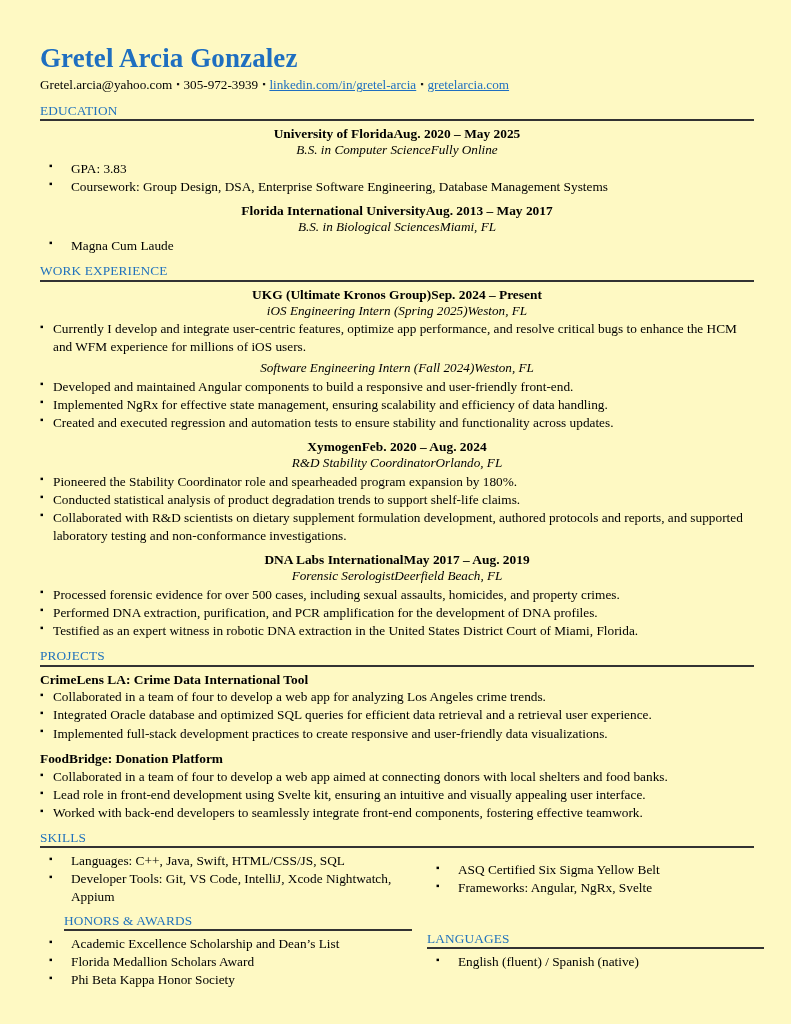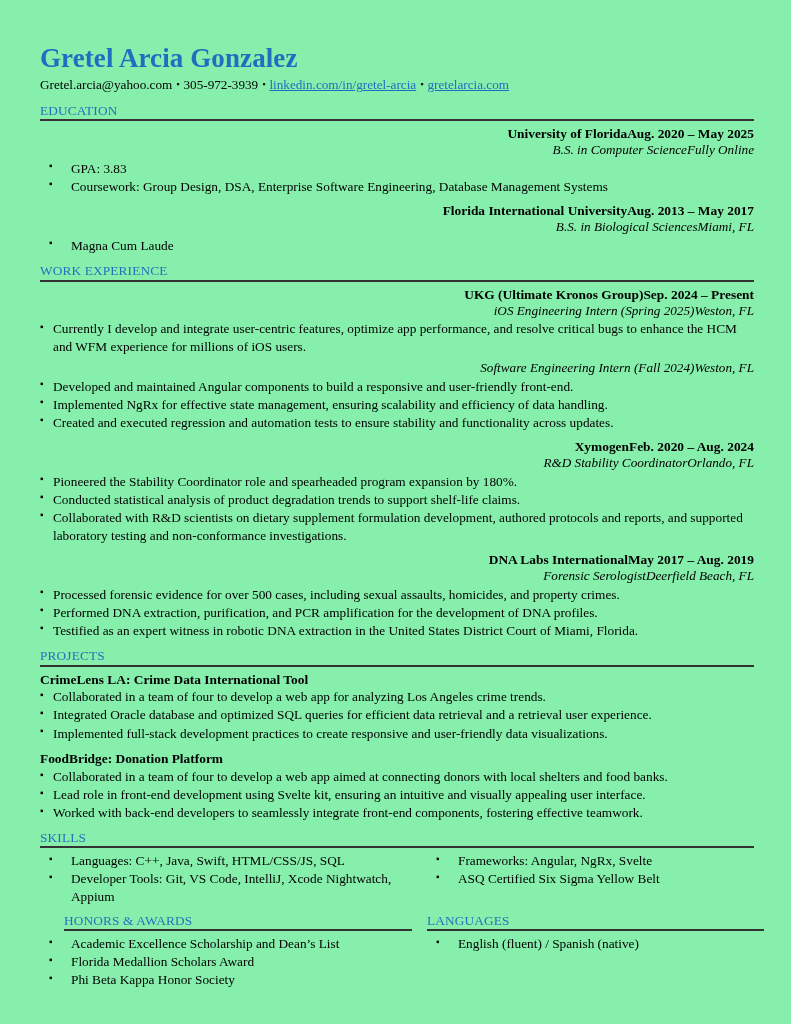--- a/index.html
+++ b/index.html
@@ -14,21 +14,21 @@
     height: 1024px;
     font-family: "Liberation Serif", "DejaVu Serif", serif;
     color: #000000;
     position: relative;
     overflow: hidden;
   }
   .page {
     width: 791px;
     height: 1024px;
     padding: 44px 37px 0 40px;
-    background: #86efac;
+    background: #fef9c3;
   }
 
   
   .name {
     color: #1f6fc0;
     font-size: 27px;
     font-weight: bold;
     line-height: 1.05;
     letter-spacing: 0.1px;
     margin: 0 0 5px 0;
@@ -60,21 +60,21 @@
     padding-bottom: 1px;
     border-bottom: 2.2px solid #333333;
     margin: 7px 0 4px 0;
     line-height: 1.15;
   }
   .sec-head.tight { margin-top: 9px; }
 
   
   .row {
     display: flex;
-    justify-content: flex-end;
+    justify-content: center;
     align-items: baseline;
     line-height: 1.28;
   }
   .org {
     font-size: 13.4px;
     font-weight: bold;
   }
   .date {
     font-size: 13.4px;
     font-weight: bold;
@@ -129,20 +129,21 @@
     font-weight: bold;
     line-height: 1.3;
     margin-bottom: 0.5px;
   }
   .proj { margin-bottom: 8px; }
 
   
   .cols {
     display: flex;
     gap: 0;
+    align-items: center;
   }
   .col-l { width: 383px; flex: none; }
   .col-r { width: 331px; flex: none; margin-left: 4px; }
 
   .sec-head.half-l {
     width: 348px;
   }
   .sec-head.half-r {
     width: 337px;
   }
@@ -272,22 +273,22 @@
   <div class="sec-head">SKILLS</div>
   <div class="cols">
     <div class="col-l">
       <ul class="b wide">
         <li>Languages: C++, Java, Swift, HTML/CSS/JS, SQL</li>
         <li>Developer Tools: Git, VS Code, IntelliJ, Xcode Nightwatch, Appium</li>
       </ul>
     </div>
     <div class="col-r">
       <ul class="b wide">
+        <li>ASQ Certified Six Sigma Yellow Belt</li>
         <li>Frameworks: Angular, NgRx, Svelte</li>
-        <li>ASQ Certified Six Sigma Yellow Belt</li>
       </ul>
     </div>
   </div>
 
   <div class="cols" style="margin-top:7px;">
     <div class="col-l">
       <div class="sec-head half-l" style="margin-top:0;margin-left:24px;">HONORS &amp; AWARDS</div>
       <ul class="b wide">
         <li>Academic Excellence Scholarship and Dean’s List</li>
         <li>Florida Medallion Scholars Award</li>

